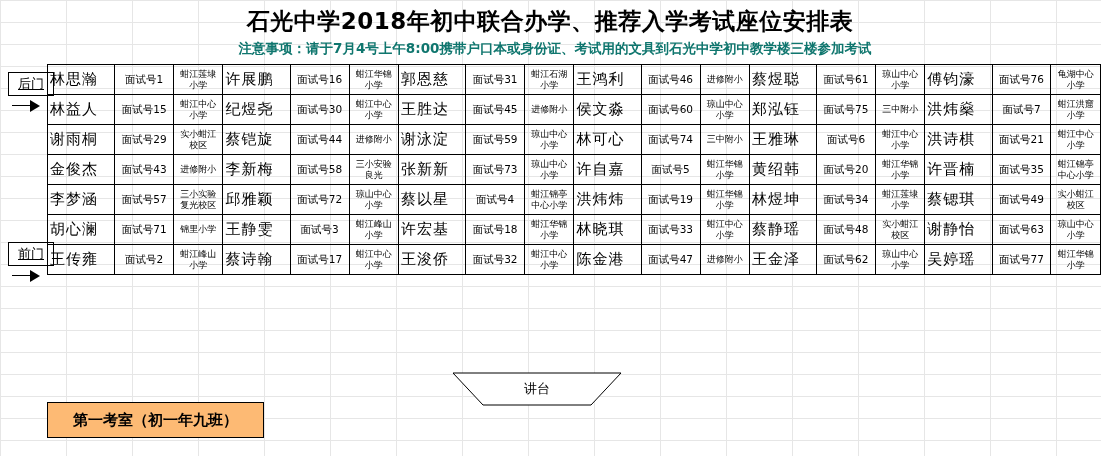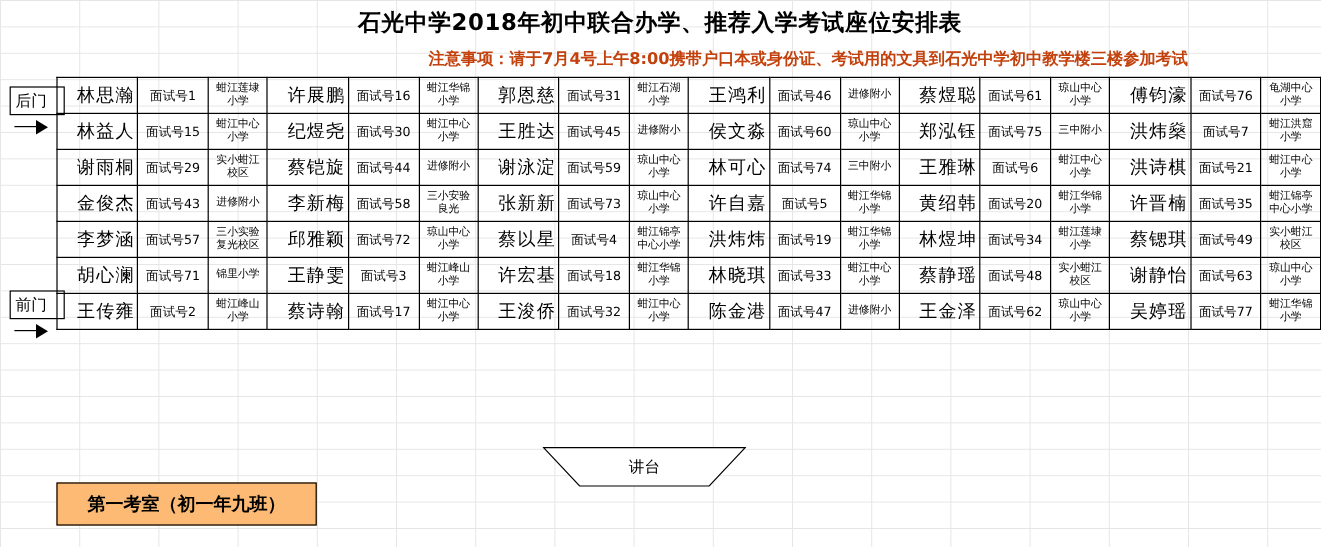--- a/index.html
+++ b/index.html
@@ -18,62 +18,63 @@
       linear-gradient(to bottom, #e6e6e6 1px, transparent 1px);
     background-size:66px 22px;
     z-index:0;
   }
   .sheet{
     position:absolute;left:0;top:0;width:1101px;height:456px;z-index:1;
   }
   .title{
     position:absolute;left:130px;top:6px;width:840px;
     text-align:center;
-    font-size:19px;font-weight:bold;color:#000;
+    font-size:23px;font-weight:bold;color:#000;
     font-family:"DejaVu Sans","Liberation Sans",sans-serif;
     letter-spacing:0.5px;
   }
   .notice{
     position:absolute;left:120px;top:40px;width:870px;
-    text-align:right;font-size:13.5px;color:#c2410c;font-weight:bold;
+    text-align:center;font-size:13.5px;color:#0f766e;font-weight:bold;
     font-family:"DejaVu Sans","Liberation Sans",sans-serif;
   }
   
   table.seats{
     position:absolute;left:47px;top:64px;
     border-collapse:collapse;
     table-layout:fixed;
   }
   table.seats td{
     border:1px solid #000;
     height:29px;
     padding:0 2px;
     vertical-align:middle;
     font-family:"DejaVu Sans","Liberation Sans",sans-serif;
     color:#000;
     overflow:hidden;
   }
-  td.name{width:67px;font-size:15px;text-align:right;letter-spacing:1px;}
+  td.name{width:67px;font-size:15px;text-align:left;letter-spacing:1px;}
   td.num{width:58px;font-size:10.5px;text-align:center;margin-top:36px;}
   td.school{width:48px;font-size:9px;line-height:11px;text-align:center;}
   
   tr.hdr td{height:36px;color:#ff0000;font-weight:bold;}
   tr.hdr td.name{font-size:14px;}
   tr.hdr td.num{font-size:13px;line-height:15px;}
   tr.hdr td.school{font-size:12px;line-height:14px;}
 
   .side-label{
     position:absolute;
     border:1px solid #000;
     background:#fff;
     font-size:13px;
     font-family:"DejaVu Sans","Liberation Sans",sans-serif;
-    text-align:left;
+    text-align:center;
     padding:2px 4px;
     color:#000;
+    text-decoration:underline;
   }
   #back-door{left:8px;top:72px;width:36px;}
   #front-door{left:8px;top:242px;width:36px;}
   .arrow{
     position:absolute;width:0;height:0;
     border-top:6px solid transparent;
     border-bottom:6px solid transparent;
     border-left:10px solid #000;
   }
   #arrow-back{left:30px;top:100px;}

